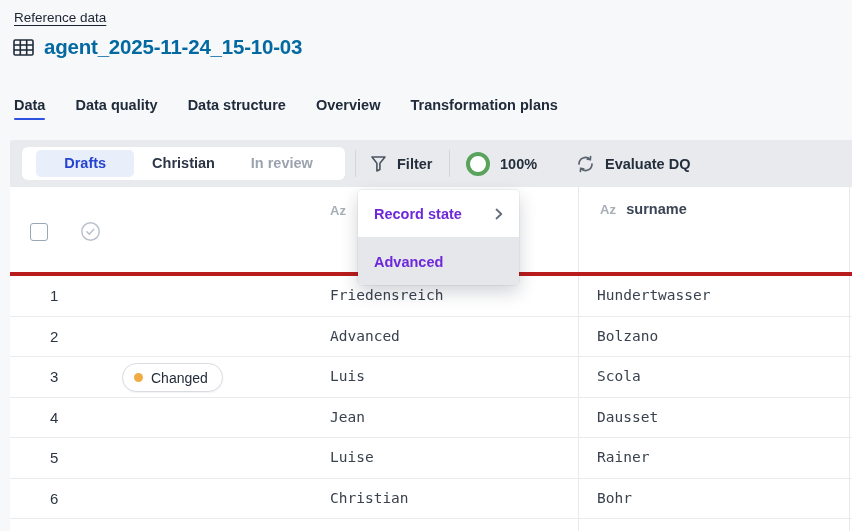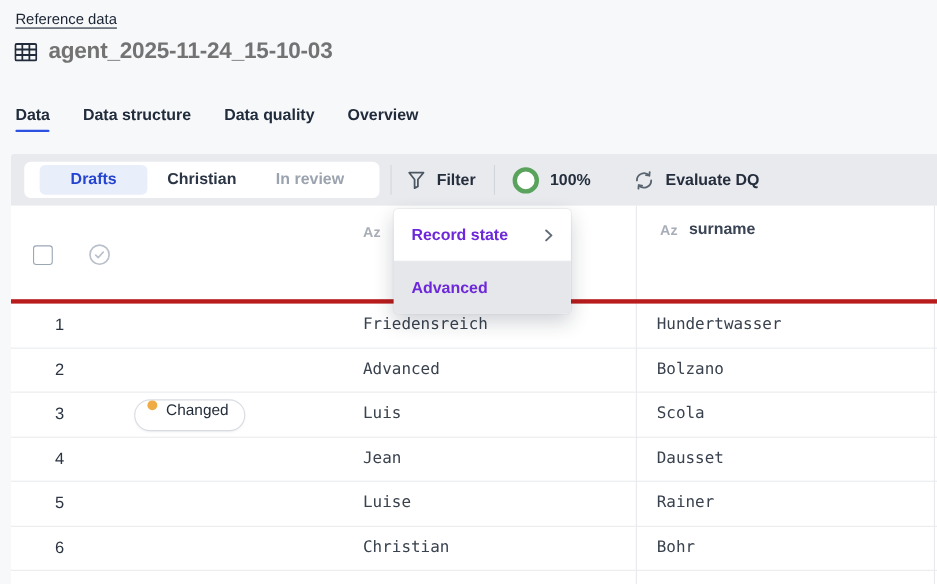--- a/index.html
+++ b/index.html
@@ -2,21 +2,21 @@
 <html><head>
 <meta charset="utf-8">
 <style>
   * { margin:0; padding:0; box-sizing:border-box; }
   body { font-family:"Liberation Sans", sans-serif; background:#ffffff; }
   .screen { position:relative; width:852px; height:531px; background:#f7f8fa; overflow:hidden; color:#1d2533; }
 
   
   .breadcrumb { position:absolute; left:14px; top:10px; font-size:13.5px; color:#1b2433; text-decoration:underline; text-underline-offset:3px; cursor:pointer; }
   .title-row { position:absolute; left:13px; top:35px; display:flex; align-items:center; gap:10px; }
-  .page-title { font-size:20.5px; font-weight:700; color:#737373; letter-spacing:-0.2px; }
+  .page-title { font-size:20.5px; font-weight:700; color:#0369a1; letter-spacing:-0.2px; }
 
   
   .tabs { position:absolute; left:14px; top:97px; display:flex; gap:30px; }
   .tab { position:relative; font-size:14.5px; font-weight:700; color:#202b3b; padding-bottom:10px; cursor:pointer; }
   .tab.active::after { content:""; position:absolute; left:0; right:0; bottom:3px; height:2.5px; border-radius:2px; background:#2d52e2; }
 
   
   .toolbar { position:absolute; left:10px; right:0; top:140px; height:47px; background:#e8eaee; border-radius:3px 0 0 0; }
   .segmented { position:absolute; left:12px; top:7px; width:323px; height:33px; background:#fff; border-radius:6px; display:flex; align-items:center; padding:14px; }
   .segment { flex:1; text-align:center; font-size:14.5px; font-weight:700; height:27px; line-height:27px; border-radius:5px; color:#2b3545; cursor:pointer; white-space:nowrap; }
@@ -35,21 +35,21 @@
   .circle-check { position:absolute; left:70px; top:34px; }
   .az { font-size:13px; font-weight:700; color:#a8aeb8; letter-spacing:0.2px; }
   .az-name { position:absolute; left:320px; top:16px; }
   .col-label-group { position:absolute; left:590px; top:14px; display:flex; align-items:center; gap:10px; }
   .col-label { font-size:14.5px; font-weight:700; color:#3a4454; }
   .row { position:relative; height:40.5px; border-bottom:1px solid #e9ebee; cursor:pointer; }
   .rownum { position:absolute; left:40px; top:11px; font-size:15px; color:#2b3442; }
   .cell { position:absolute; top:11px; font-family:"DejaVu Sans Mono", monospace; font-size:14.5px; color:#39424e; white-space:nowrap; }
   .cell.name { left:320px; }
   .cell.surname { left:587px; }
-  .badge { position:absolute; left:112px; top:6px; height:29px; display:flex; align-items:flex-start; gap:8px; background:#fff; border:1px solid #d8dce1; border-radius:15px; padding:0 14px 0 11px; box-shadow:0 1px 2px rgba(20,30,50,0.06); }
+  .badge { position:absolute; left:112px; top:6px; height:29px; display:flex; align-items:center; gap:8px; background:#fff; border:1px solid #d8dce1; border-radius:15px; padding:0 14px 0 11px; box-shadow:0 1px 2px rgba(20,30,50,0.06); }
   .badge .dot { width:9px; height:9px; border-radius:50%; background:#f0ac44; }
   .badge-label { font-size:14px; color:#232d3a; }
 
   
   .menu { position:absolute; left:358px; top:190px; width:161px; background:#fff; border-radius:4px; box-shadow:0 0 0 1px rgba(25,35,55,0.05), 0 7px 18px rgba(20,30,50,0.20); z-index:10; }
   .menu-item { height:47px; display:flex; align-items:center; justify-content:space-between; padding:0 16px; font-size:14.5px; font-weight:700; color:#6d28d9; cursor:pointer; }
   .menu-divider { height:1px; background:#e3e6ea; }
   .menu-item.hovered { background:#e5e7ea; border-radius:0 0 4px 4px; }
 </style>
 </head>
@@ -66,23 +66,24 @@
         <line x1="1" y1="11" x2="20" y2="11"></line>
         <line x1="7.3" y1="1" x2="7.3" y2="16"></line>
         <line x1="13.7" y1="1" x2="13.7" y2="16"></line>
       </svg>
     </span>
     <span class="page-title">agent_2025-11-24_15-10-03</span>
   </div>
 
   <div class="tabs">
     <div class="tab active">Data</div>
+    <div class="tab">Data quality</div>
     <div class="tab">Data structure</div>
-    <div class="tab">Data quality</div>
     <div class="tab">Overview</div>
+    <div class="tab">Transformation plans</div>
   </div>
 
   <div class="toolbar">
     <div class="segmented">
       <div class="segment selected">Drafts</div>
       <div class="segment">Christian</div>
       <div class="segment muted">In review</div>
     </div>
     <div class="vsep" style="left:345px;"></div>
     <div class="tb-group" style="left:360px;">

